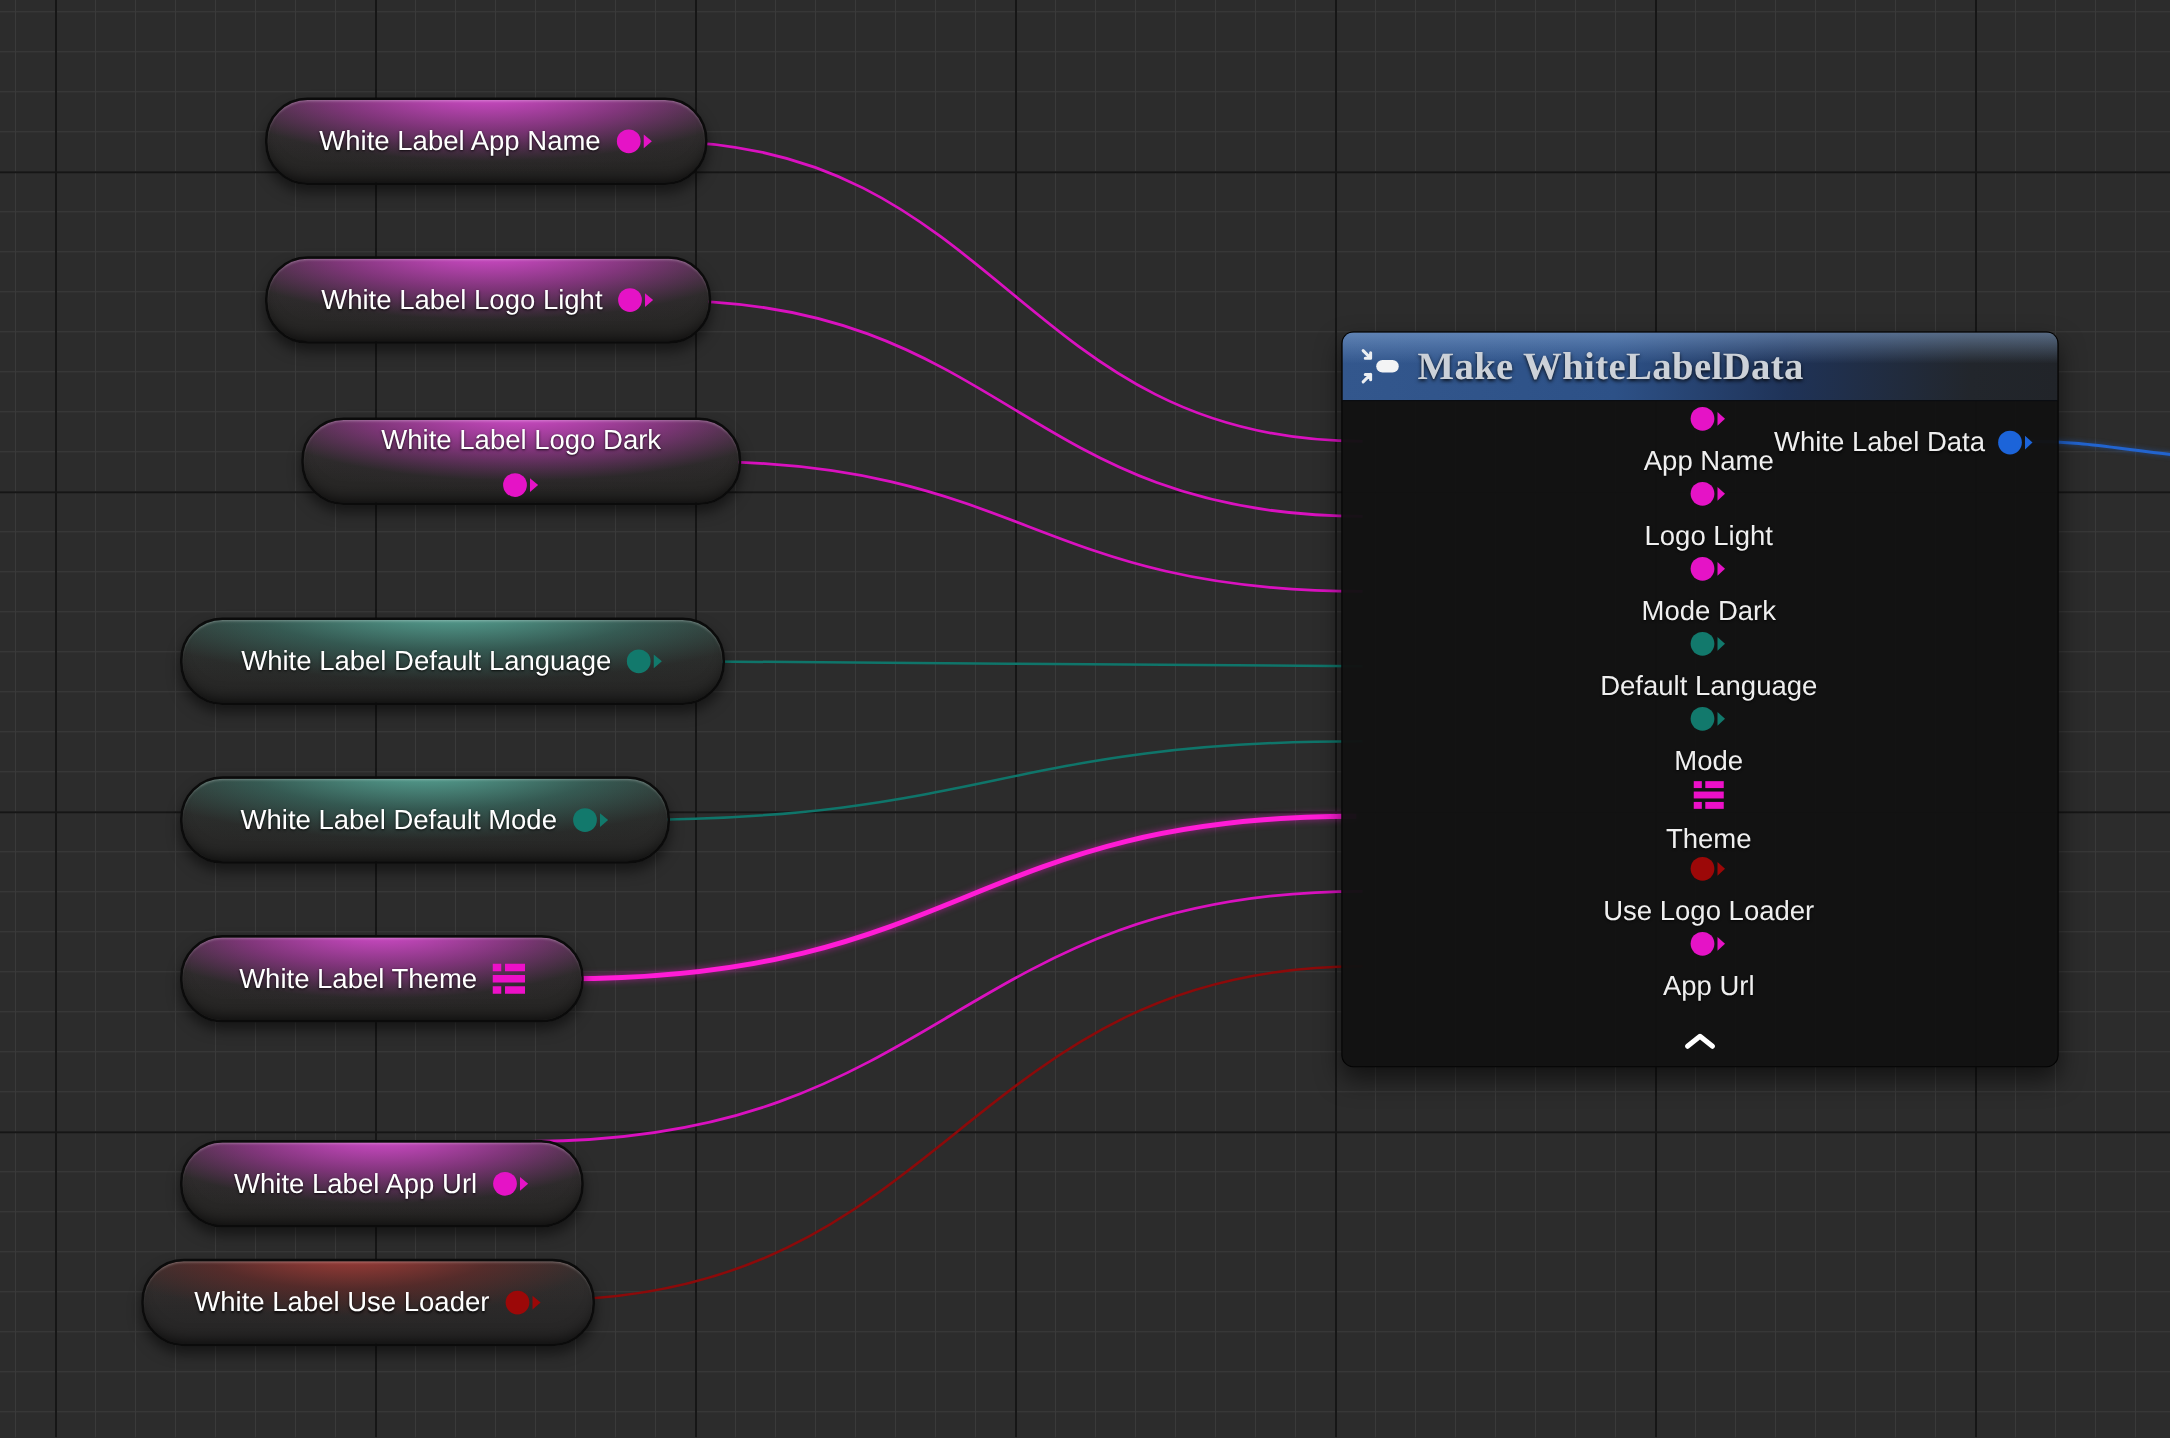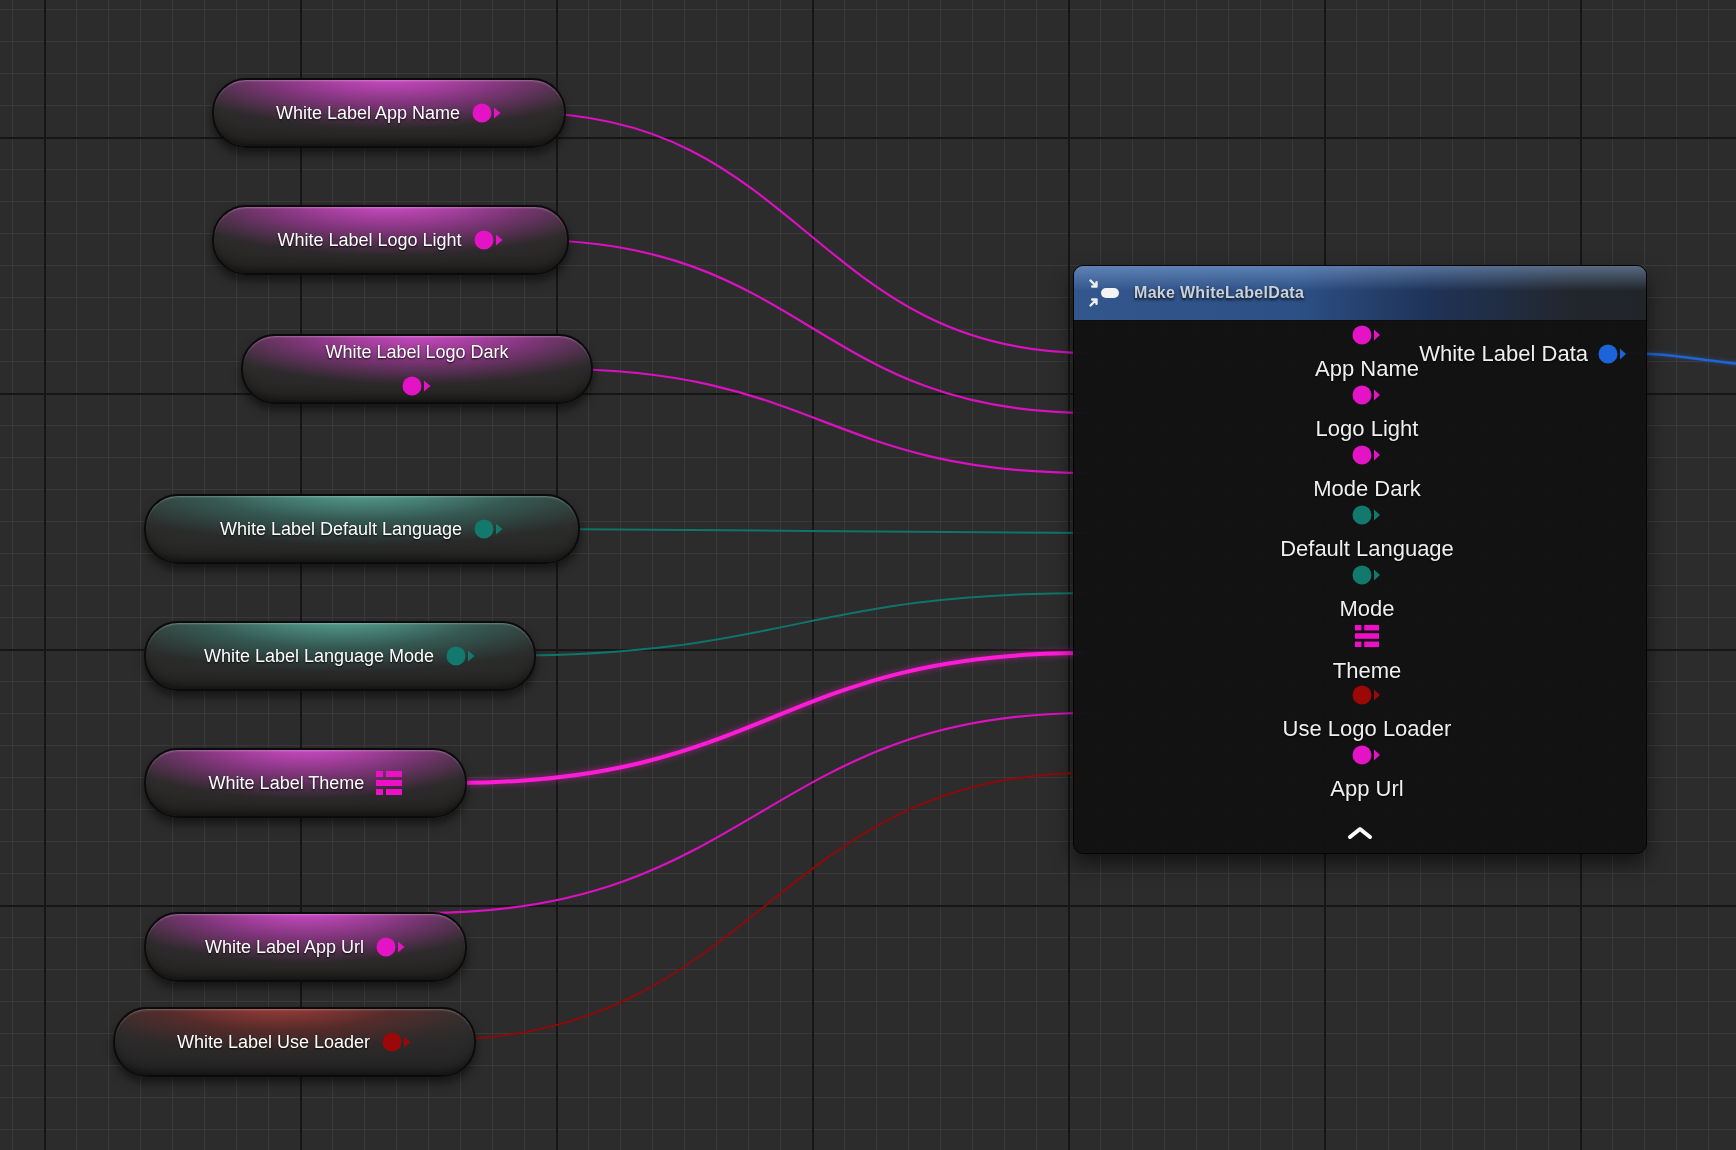--- a/index.html
+++ b/index.html
@@ -22,21 +22,21 @@
   .wire.bool{stroke:#8c0a0a;stroke-width:2;}
   .wire.struct-pink{stroke:#ff1cd6;stroke-width:4;filter:drop-shadow(0 0 3px rgba(255,28,214,.55));}
   .wire.struct-blue{stroke:#2264cf;stroke-width:2.5;filter:drop-shadow(0 0 2px rgba(34,100,207,.55));}
 
   
   .vnode{
     position:absolute; z-index:2; height:66px; border-radius:34px;
     border:2px solid #0b0b0b;
     display:flex; align-items:center; justify-content:center; gap:12px;
     box-shadow:0 6px 10px rgba(0,0,0,.5), inset 0 2px 2px -1px rgba(255,255,255,.28), inset 0 -10px 14px -10px rgba(0,0,0,.9);
-    color:#fff; font-size:18px; white-space:nowrap;
+    color:#fff; font-size:22px; white-space:nowrap;
     text-shadow:0 1px 2px rgba(0,0,0,.85);
   }
   .vnode .vlabel{pointer-events:none;}
   .glow-pink{background:
       radial-gradient(95% 130% at 50% -12%, rgba(228,78,220,.95) 0%, rgba(190,58,182,.55) 38%, rgba(70,50,70,.1) 66%, rgba(0,0,0,0) 78%),
       linear-gradient(#343230 0%, #2a2928 55%, #262524 100%);}
   .glow-teal{background:
       radial-gradient(95% 130% at 50% -12%, rgba(96,190,172,.85) 0%, rgba(60,140,126,.45) 38%, rgba(40,60,56,.1) 66%, rgba(0,0,0,0) 78%),
       linear-gradient(#323331 0%, #2a2a29 55%, #262625 100%);}
   .glow-red{background:
@@ -51,22 +51,23 @@
   }
   .make-header{
     height:54px; border-radius:9px 9px 0 0;
     display:flex; align-items:center; gap:12px; padding-left:14px;
     background:
       linear-gradient(to bottom, rgba(140,175,220,.5) 0%, rgba(255,255,255,0) 46%),
       linear-gradient(90deg, #33578d 0%, #2d5187 38%, #1f3358 62%, #22262c 88%, #212429 100%);
     border-bottom:1px solid #0a0d12;
   }
   .make-title{
-    color:#ccd1d8; font-size:16px; font-weight:bold; letter-spacing:.3px;
+    color:#ccd1d8; font-size:31px; font-weight:bold; letter-spacing:.3px;
     text-shadow:0 2px 3px rgba(0,0,0,.8);
+    font-family:Liberation Serif, serif;
   }
   .pins{position:absolute; top:54px; left:0; right:0; padding-top:4px;}
   .pin-row{height:60px; display:flex; align-items:center; padding-left:14px; gap:10px;flex-direction:column;}
   .pin-label{color:#efefef; font-size:22px; text-shadow:0 1px 2px rgba(0,0,0,.8); pointer-events:none;}
   .out-row{position:absolute; top:4px; right:18px; height:60px; display:flex; align-items:center; gap:10px;}
   .chevron{position:absolute; left:50%; transform:translateX(-50%); bottom:10px; width:36px; height:20px;
     display:flex; align-items:center; justify-content:center; cursor:pointer;}
 </style>
 </head>
 <body>
@@ -111,21 +112,21 @@
 
   <div class="vnode glow-teal" style="left:144px;top:494px;width:432px;">
     <span class="vlabel">White Label Default Language</span>
     <svg width="30" height="22" viewBox="0 0 30 22">
       <circle cx="10" cy="11" r="9.5" fill="#12796c"></circle>
         <path d="M22,5.5 28.5,11 22,16.5 Z" fill="#12796c"></path>
     </svg>
   </div>
 
   <div class="vnode glow-teal" style="left:144px;top:621px;width:388px;">
-    <span class="vlabel">White Label Language Mode</span>
+    <span class="vlabel">White Label Default Mode</span>
     <svg width="30" height="22" viewBox="0 0 30 22">
       <circle cx="10" cy="11" r="9.5" fill="#12796c"></circle>
         <path d="M22,5.5 28.5,11 22,16.5 Z" fill="#12796c"></path>
     </svg>
   </div>
 
   <div class="vnode glow-pink" style="left:144px;top:748px;width:319px;">
     <span class="vlabel">White Label Theme</span>
     <svg width="26" height="26" viewBox="0 0 26 26" fill="#ed10c8">
       <rect x="0" y="1" width="7" height="6"></rect>

